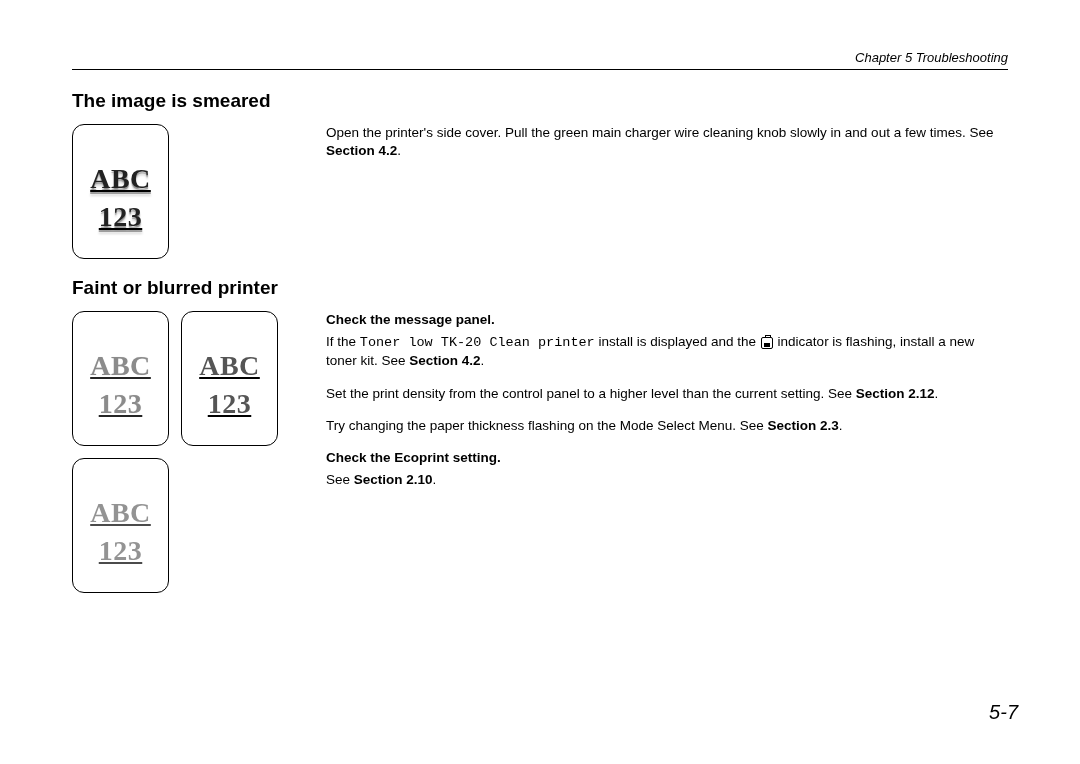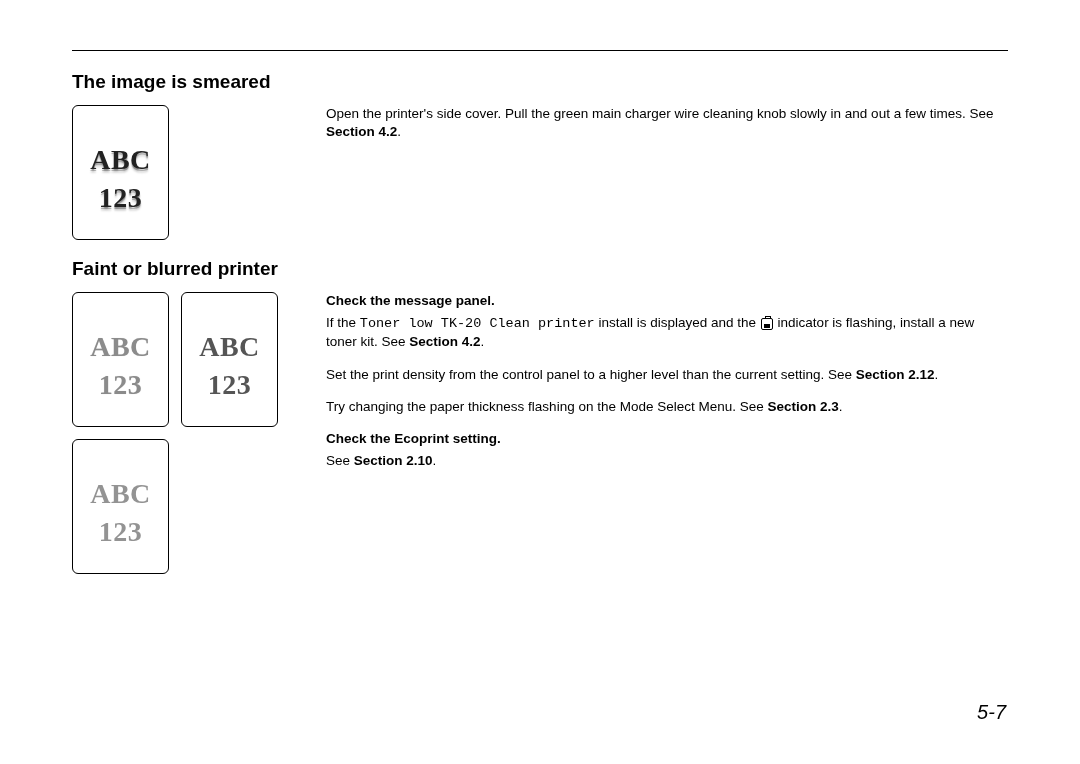--- a/index.html
+++ b/index.html
@@ -45,27 +45,28 @@
     width: 254px;
     flex-shrink: 0;
     display: flex;
     flex-wrap: wrap;
     gap: 12px;
   }
   .sample-box {
     width: 97px;
     height: 135px;
     border: 1.5px solid #000;
-    border-radius: 6px;
+    border-radius: 12px;
     display: flex;
     flex-direction: column;
     align-items: center;
     justify-content: center;
     box-sizing: border-box;
     padding-top: 12px;
+    text-decoration: underline;
   }
   .sample-text {
     font-family: Georgia, 'Times New Roman', serif;
     font-weight: bold;
     font-size: 28px;
     line-height: 1.35;
     text-align: center;
     letter-spacing: 0.5px;
   }
   
@@ -111,31 +112,32 @@
     content: "";
     position: absolute;
     top: -3px; left: 3px;
     width: 4px; height: 2px;
     border: 1px solid #000;
     border-bottom: none;
   }
 
   .page-number {
     position: absolute;
-    right: 74px;
+    right: 62px;
     bottom: 40px;
     font-style: italic;
     font-size: 20px;
   }
 </style>
 </head>
 <body>
 
 <div class="page">
 
+  <div class="header-right">Chapter 5 Troubleshooting</div>
   <hr class="hr">
 
   <div class="section-title">The image is smeared</div>
   <div class="row">
     <div class="sample-col">
       <div class="sample-box">
         <div class="sample-text smeared">
           <span>ABC</span><br>
           <span>123</span>
         </div>

